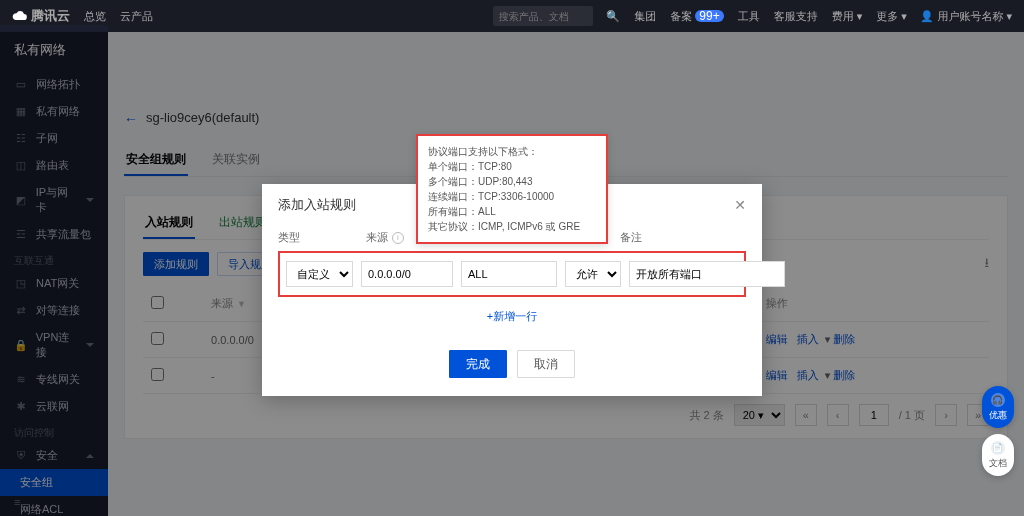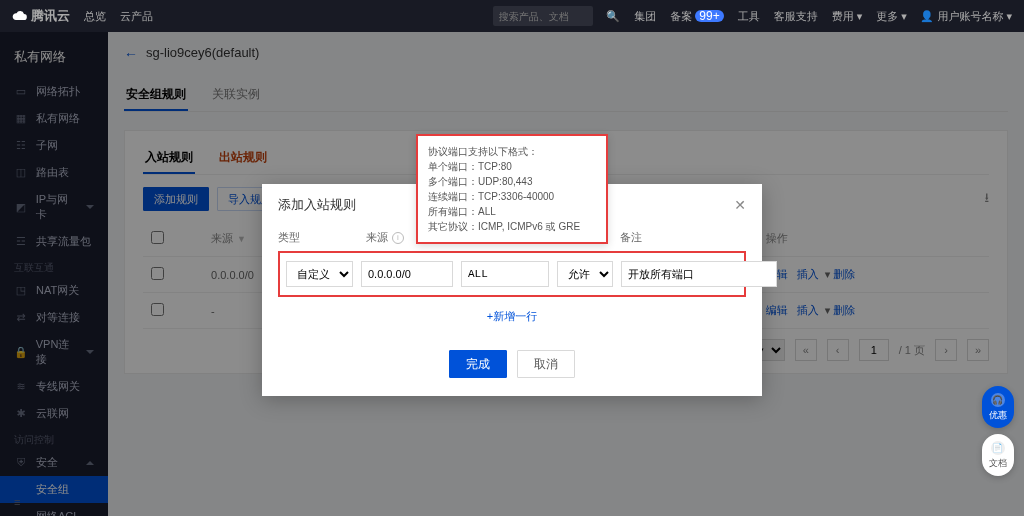--- a/index.html
+++ b/index.html
@@ -27,38 +27,38 @@
   .topbar .brand svg { width:16px;height:16px; }
   .topbar .left-group { display: flex; align-items: center; gap: 14px; }
   .topbar .right-group { margin-left: auto; display: flex; align-items: center; gap: 14px; }
   .topbar .item { color:#aaa; cursor:pointer; display:flex;align-items:center;gap:3px;}
   .topbar .pill { background:#3d79ff; color:#fff; border-radius:7px; padding:0 4px; font-size:12px; line-height:12px;}
   .topbar input {
     background:#2a2c36;border:none;color:#ddd;height:20px;width:100px;border-radius:2px;padding:0 6px;font-size:10px;
   }
 
   
-  .layout { display: flex; height: calc(100% - 32px); }
+  .layout { display: flex; height: calc(100% - 32px); align-items: center; }
   .sidebar {
     width: 108px;
     background: #1b1e2e;
     color: #cfd3e2;
     padding-top: 10px;
     font-size: 11px;
   }
   .sidebar .head {
     color: #fff;
     font-size: 13px;
     padding: 6px 14px 12px;
   }
   .sidebar .group-label { color:#5b6075;font-size:10px;padding:6px 14px 2px; }
   .sidebar .nav-item {
     display:flex;align-items:center;gap:8px;padding:6px 14px;cursor:pointer;color:#b8bdd0;
   }
-  .sidebar .nav-item.sub { padding-left:36px;}
+  .sidebar .nav-item.sub { padding-left:20px;}
   .sidebar .nav-item .ico { width:14px;display:inline-flex;justify-content:center;color:#6b7186;}
   .sidebar .nav-item.active { background:#0052d9;color:#fff;}
   .sidebar .nav-item.expand::after{
     content:'';margin-left:auto;width:0;height:0;border-left:4px solid transparent;border-right:4px solid transparent;border-top:4px solid #6b7186;
   }
   .sidebar .nav-item.expand.down::after{border-top:none;border-bottom:4px solid #6b7186;}
   .sidebar .footer-icon{position:absolute;bottom:8px;left:14px;color:#6b7186;}
 
   .main {
     flex:1; padding: 0 16px 12px; overflow:hidden; position:relative;
@@ -66,21 +66,21 @@
   .crumb { display:flex;align-items:center;gap:8px;padding:12px 0 4px;font-size:13px;color:#333; }
   .crumb .back{color:#0052d9;cursor:pointer;font-size:14px;}
   .tabs1{display:flex;gap:22px;border-bottom:1px solid #e5e5e5;margin-top:16px;font-size:12px;}
   .tabs1 .t{padding:6px 2px;color:#777;cursor:pointer;}
   .tabs1 .t.active{color:#000;border-bottom:2px solid #0052d9;font-weight:600;}
 
   .panel{
     background:#fff;border:1px solid #ececec;margin-top:18px;padding:12px 18px;
   }
   .tabs2{display:flex;gap:22px;border-bottom:1px solid #eee;font-size:12px;}
-  .tabs2 .t{padding:6px 2px;color:#c2410c;cursor:pointer;font-weight:bold;}
+  .tabs2 .t{padding:6px 2px;color:#15803d;cursor:pointer;}
   .tabs2 .t.active{color:#000;border-bottom:2px solid #0052d9;font-weight:600;font-family:Liberation Mono, monospace;}
 
   .toolbar{display:flex;gap:8px;align-items:center;padding:12px 0 10px;}
   .btn{display:inline-flex;align-items:center;justify-content:center;height:24px;padding:0 10px;border:1px solid #d9d9d9;background:#fff;color:#555;font-size:11px;border-radius:1px;cursor:pointer;}
   .btn.primary{background:#0052d9;color:#fff;border-color:#0052d9;}
   .btn.ghost{border:none;color:#0052d9;background:transparent;}
   .toolbar .right{margin-left:auto;display:flex;gap:8px;color:#999;}
   .icon-btn{cursor:pointer;color:#888;font-size:13px;}
 
   table.grid{width:100%;border-collapse:collapse;font-size:11px;}
@@ -117,21 +117,21 @@
   .lab.l5{flex:1;}
 
   .field-row{
     display:flex;gap:8px;border:2px solid #e63c3c;padding:8px 6px;
   }
   .field-row select,.field-row input{
     height:26px;border:1px solid #d9d9d9;font-size:11px;padding:0 6px;background:#fff;
   }
   .field-row .c1{width:80px;}
   .field-row .c2{width:92px;}
-  .field-row .c3{width:88px;font-family:Liberation Mono, monospace;}
+  .field-row .c3{width:96px;}
   .field-row .c4{width:58px;}
   .field-row .c5{flex:1;}
 
   .add-line{text-align:center;color:#0052d9;font-size:11px;padding:12px 0;cursor:pointer;}
   .m-foot{display:flex;gap:10px;justify-content:center;padding:6px 0 18px;}
   .m-foot .btn{height:28px;padding:0 16px;font-size:12px;}
 
   
   .tip{
     position:absolute;top:134px;left:50%;transform:translateX(-50%);
@@ -329,21 +329,21 @@
     </div>
   </div>
 </div>
 
 <div class="overlay"></div>
 
 <div class="tip">
   <div>协议端口支持以下格式：</div>
   <div>单个端口：TCP:80</div>
   <div>多个端口：UDP:80,443</div>
-  <div>连续端口：TCP:3306-40000</div>
+  <div>连续端口：TCP:3306-10000</div>
   <div>所有端口：ALL</div>
   <div>其它协议：ICMP, ICMPv6 或 GRE</div>
 </div>
 
 <div class="modal">
   <div class="m-head">
     <span>添加入站规则</span>
     <span class="close">✕</span>
   </div>
   <div class="m-body">

